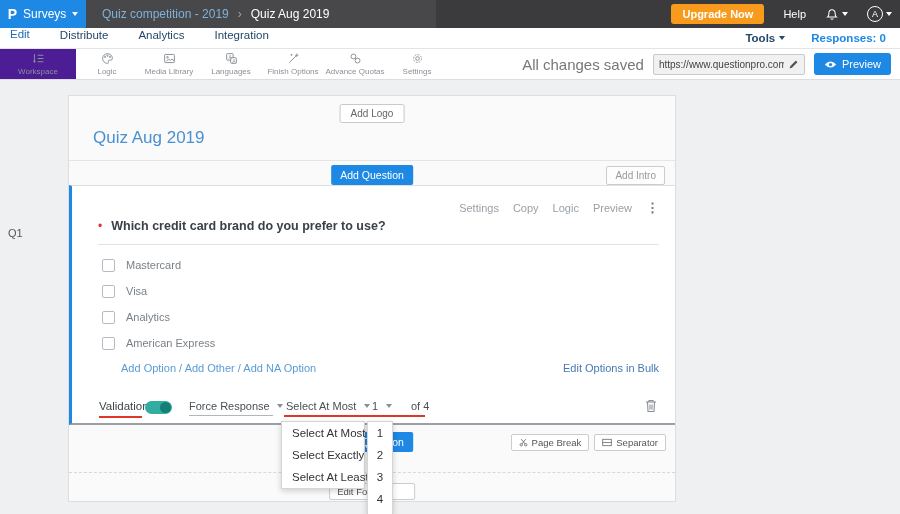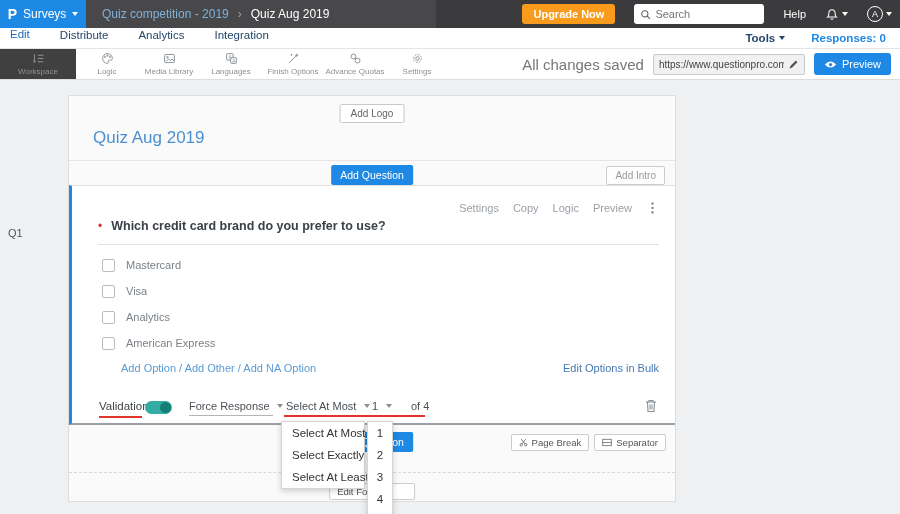--- a/index.html
+++ b/index.html
@@ -38,21 +38,21 @@
   .nav-item.active { color: #1e6bb8; border-bottom: 2px solid #1e6bb8; }
   .navbar-right { margin-left: auto; display: flex; align-items: center; gap: 26px; padding-right: 4px; }
   .tools-menu { color: #24476b; display: flex; align-items: center; gap: 4px; cursor: pointer; font-weight: bold; }
   .responses { color: #1e88e5; font-weight: bold; }
 
   
   .toolbar { height: 31px; background: #fff; border-bottom: 1px solid #ddd;
     display: flex; align-items: stretch; }
   .tool-item { width: 62px; display: flex; flex-direction: column; align-items: center;
     justify-content: center; gap: 2px; font-size: 8px; color: #8b9197; cursor: pointer; }
-  .tool-item.active { background: #404040; width: 76px; }
+  .tool-item.active { background: #4c1d95; width: 76px; }
   .tool-item svg { width: 13px; height: 13px; stroke: #8b9197; fill: none; stroke-width: 1.2; }
   .toolbar-right { margin-left: auto; display: flex; align-items: center; gap: 9px; padding-right: 9px; }
   .saved-status { font-size: 15px; color: #777; }
   .url-box { width: 152px; height: 21px; background: #f1f1f1; border: 1px solid #c9c9c9;
     border-radius: 2px; display: flex; align-items: center; padding: 0 5px; gap: 4px; }
   .url-box input { background: transparent; border: none; outline: none; flex: 1; width: 120px;
     font-size: 10px; color: #444; font-family: inherit; }
   .preview-btn { background: #1e88e5; color: #fff; border: none; height: 22px; padding: 0 10px;
     border-radius: 3px; font-size: 11px; display: flex; align-items: center; gap: 5px;
     cursor: pointer; font-family: inherit; }
@@ -143,27 +143,20 @@
     <span class="menu-label">Surveys</span>
     <span class="caret"></span>
   </div>
   <div class="breadcrumb">
     <span class="bc-parent">Quiz competition - 2019</span>
     <span class="bc-sep">›</span>
     <span class="bc-current">Quiz Aug 2019</span>
   </div>
   <div class="topbar-right">
     <button class="upgrade-btn">Upgrade Now</button>
-    <div class="search-box">
-      <svg viewBox="0 0 16 16" width="11" height="11">
-        <circle cx="7" cy="7" r="4.5" fill="none" stroke="#666" stroke-width="1.6"></circle>
-        <line x1="10.5" y1="10.5" x2="14.5" y2="14.5" stroke="#666" stroke-width="1.6"></line>
-      </svg>
-      <input type="text" placeholder="Search" style="">
-    </div>
     <span class="help-label">Help</span>
     <div class="icon-btn">
       <svg viewBox="0 0 16 16" width="14" height="14" fill="none" stroke="#fff" stroke-width="1.2">
         <path d="M3 11.5 h10 c-1.5-1-1.5-3-1.5-4.8 a3.5 3.5 0 0 0-7 0 c0 1.8 0 3.8-1.5 4.8 z"></path>
         <path d="M6.6 13 a1.5 1.5 0 0 0 2.8 0"></path>
       </svg>
       <span class="caret"></span>
     </div>
     <div class="icon-btn">
       <span class="avatar">A</span>

